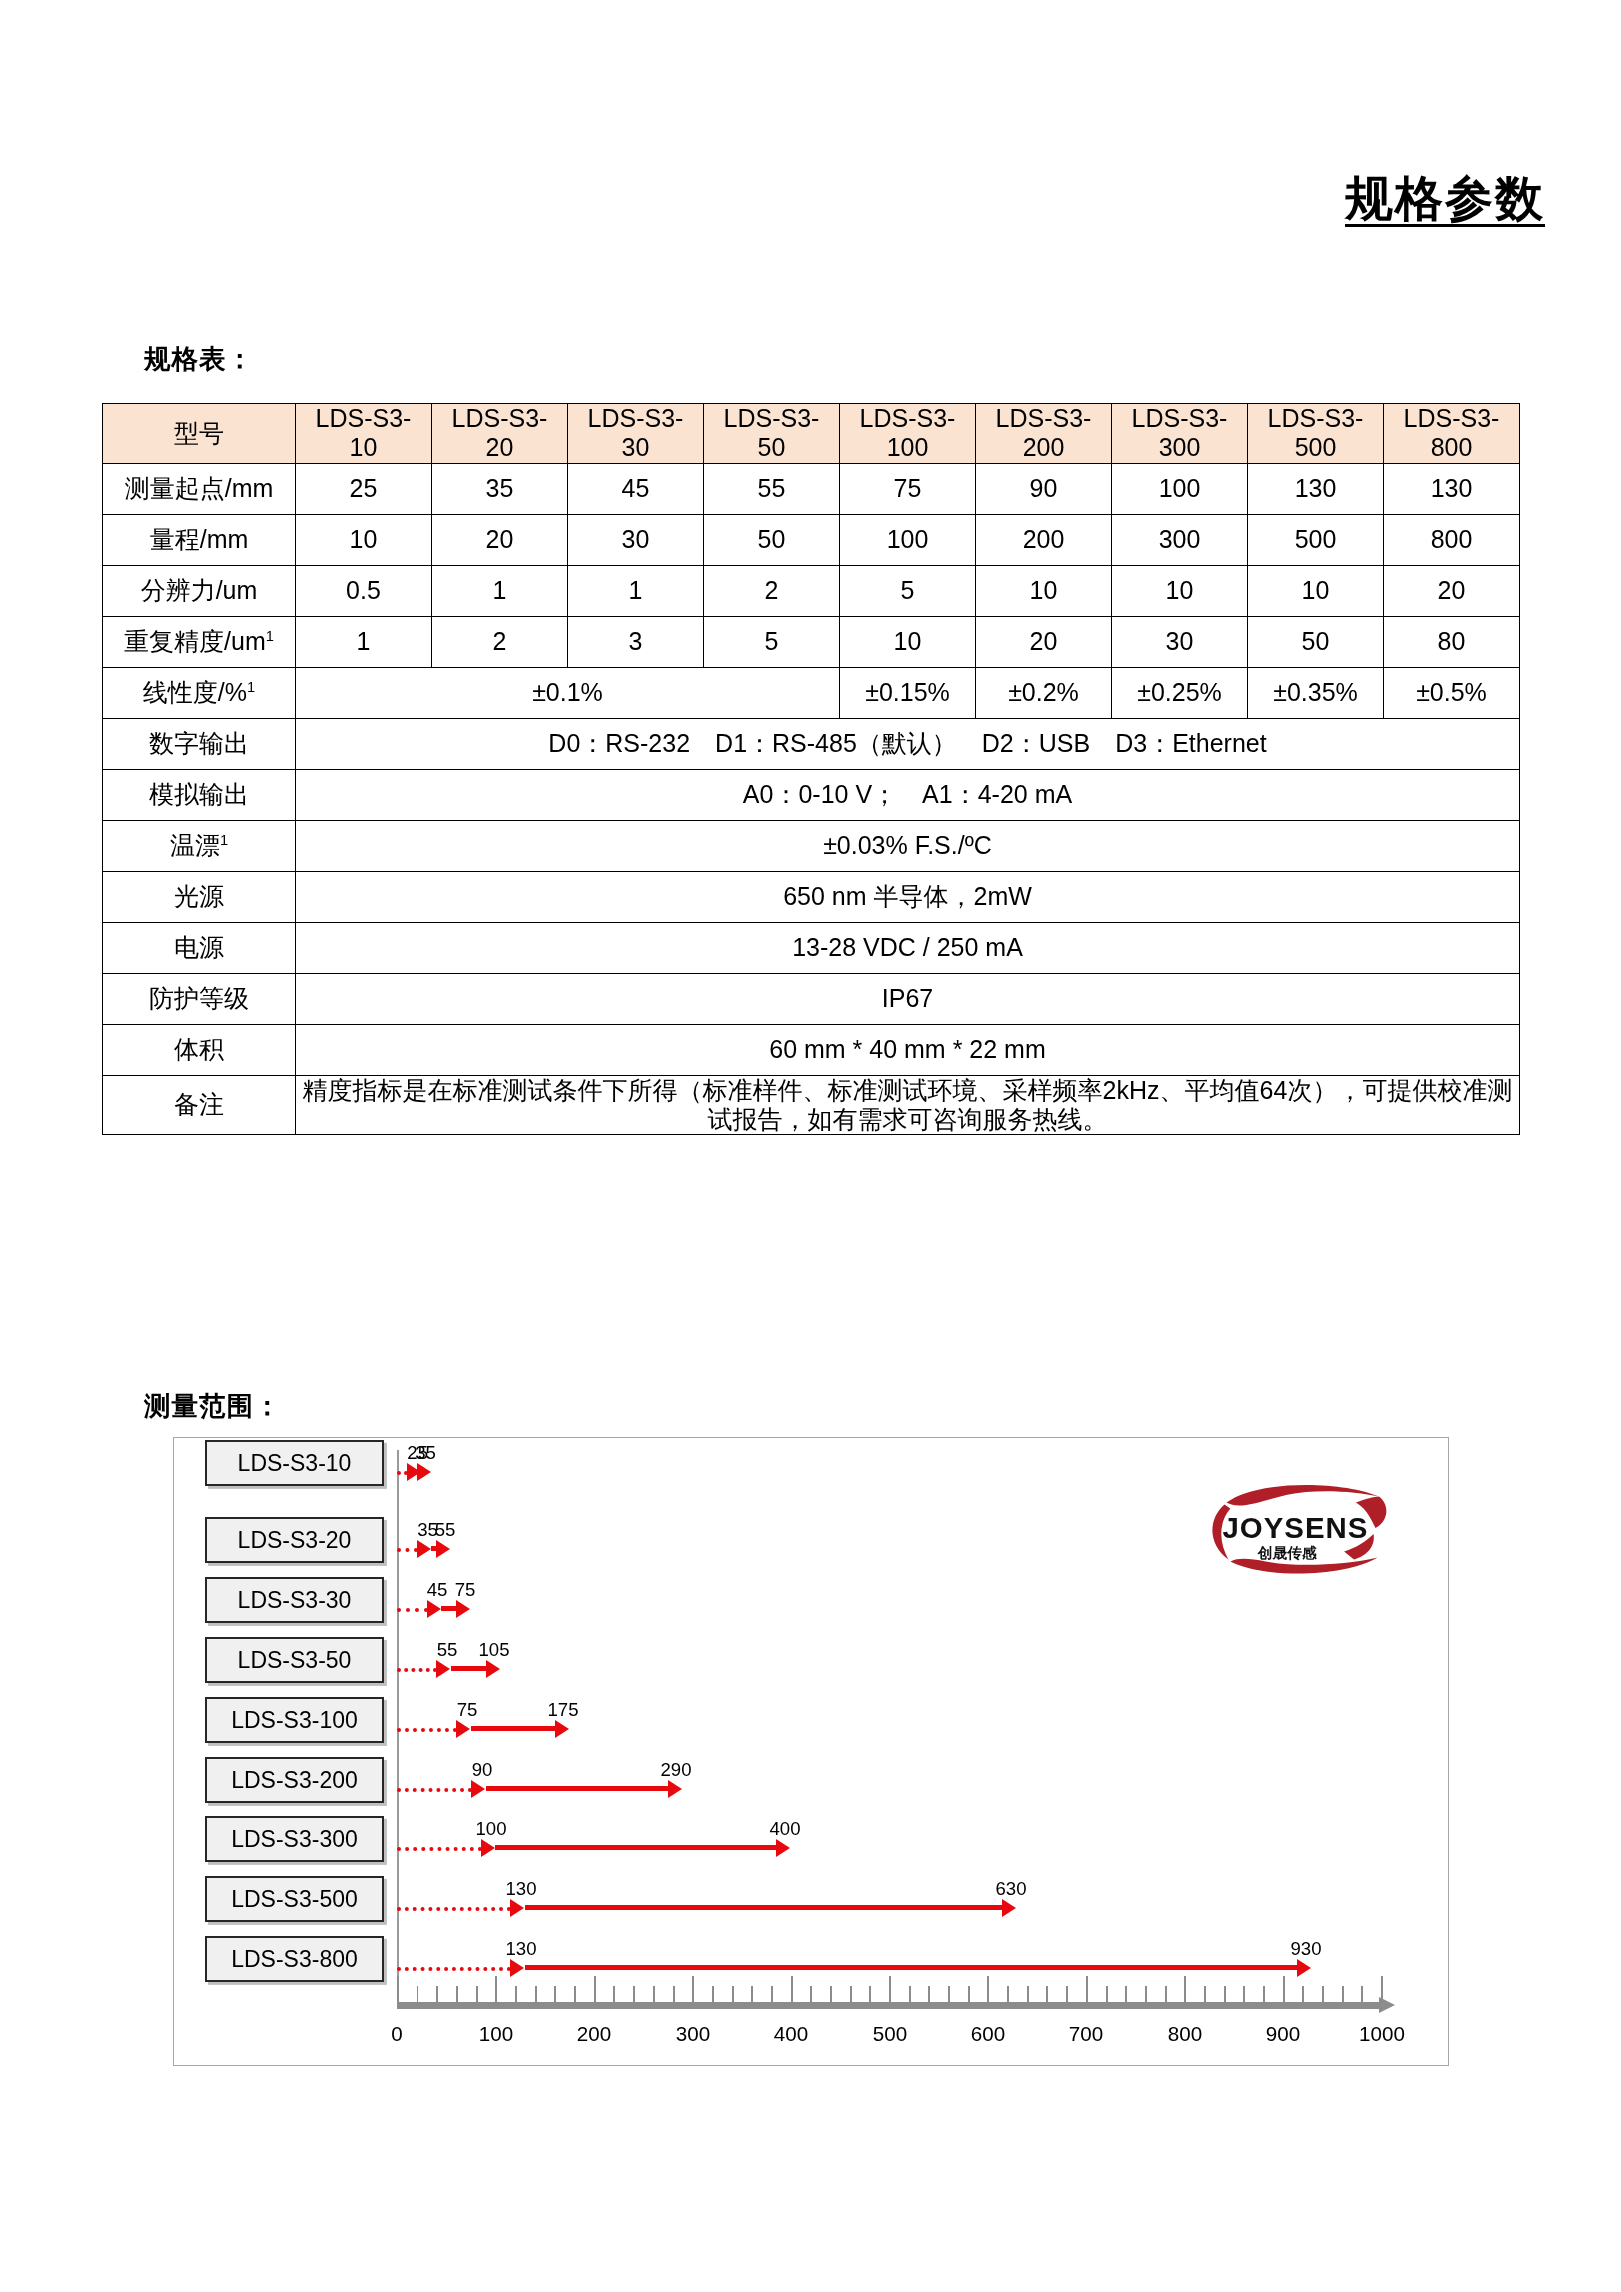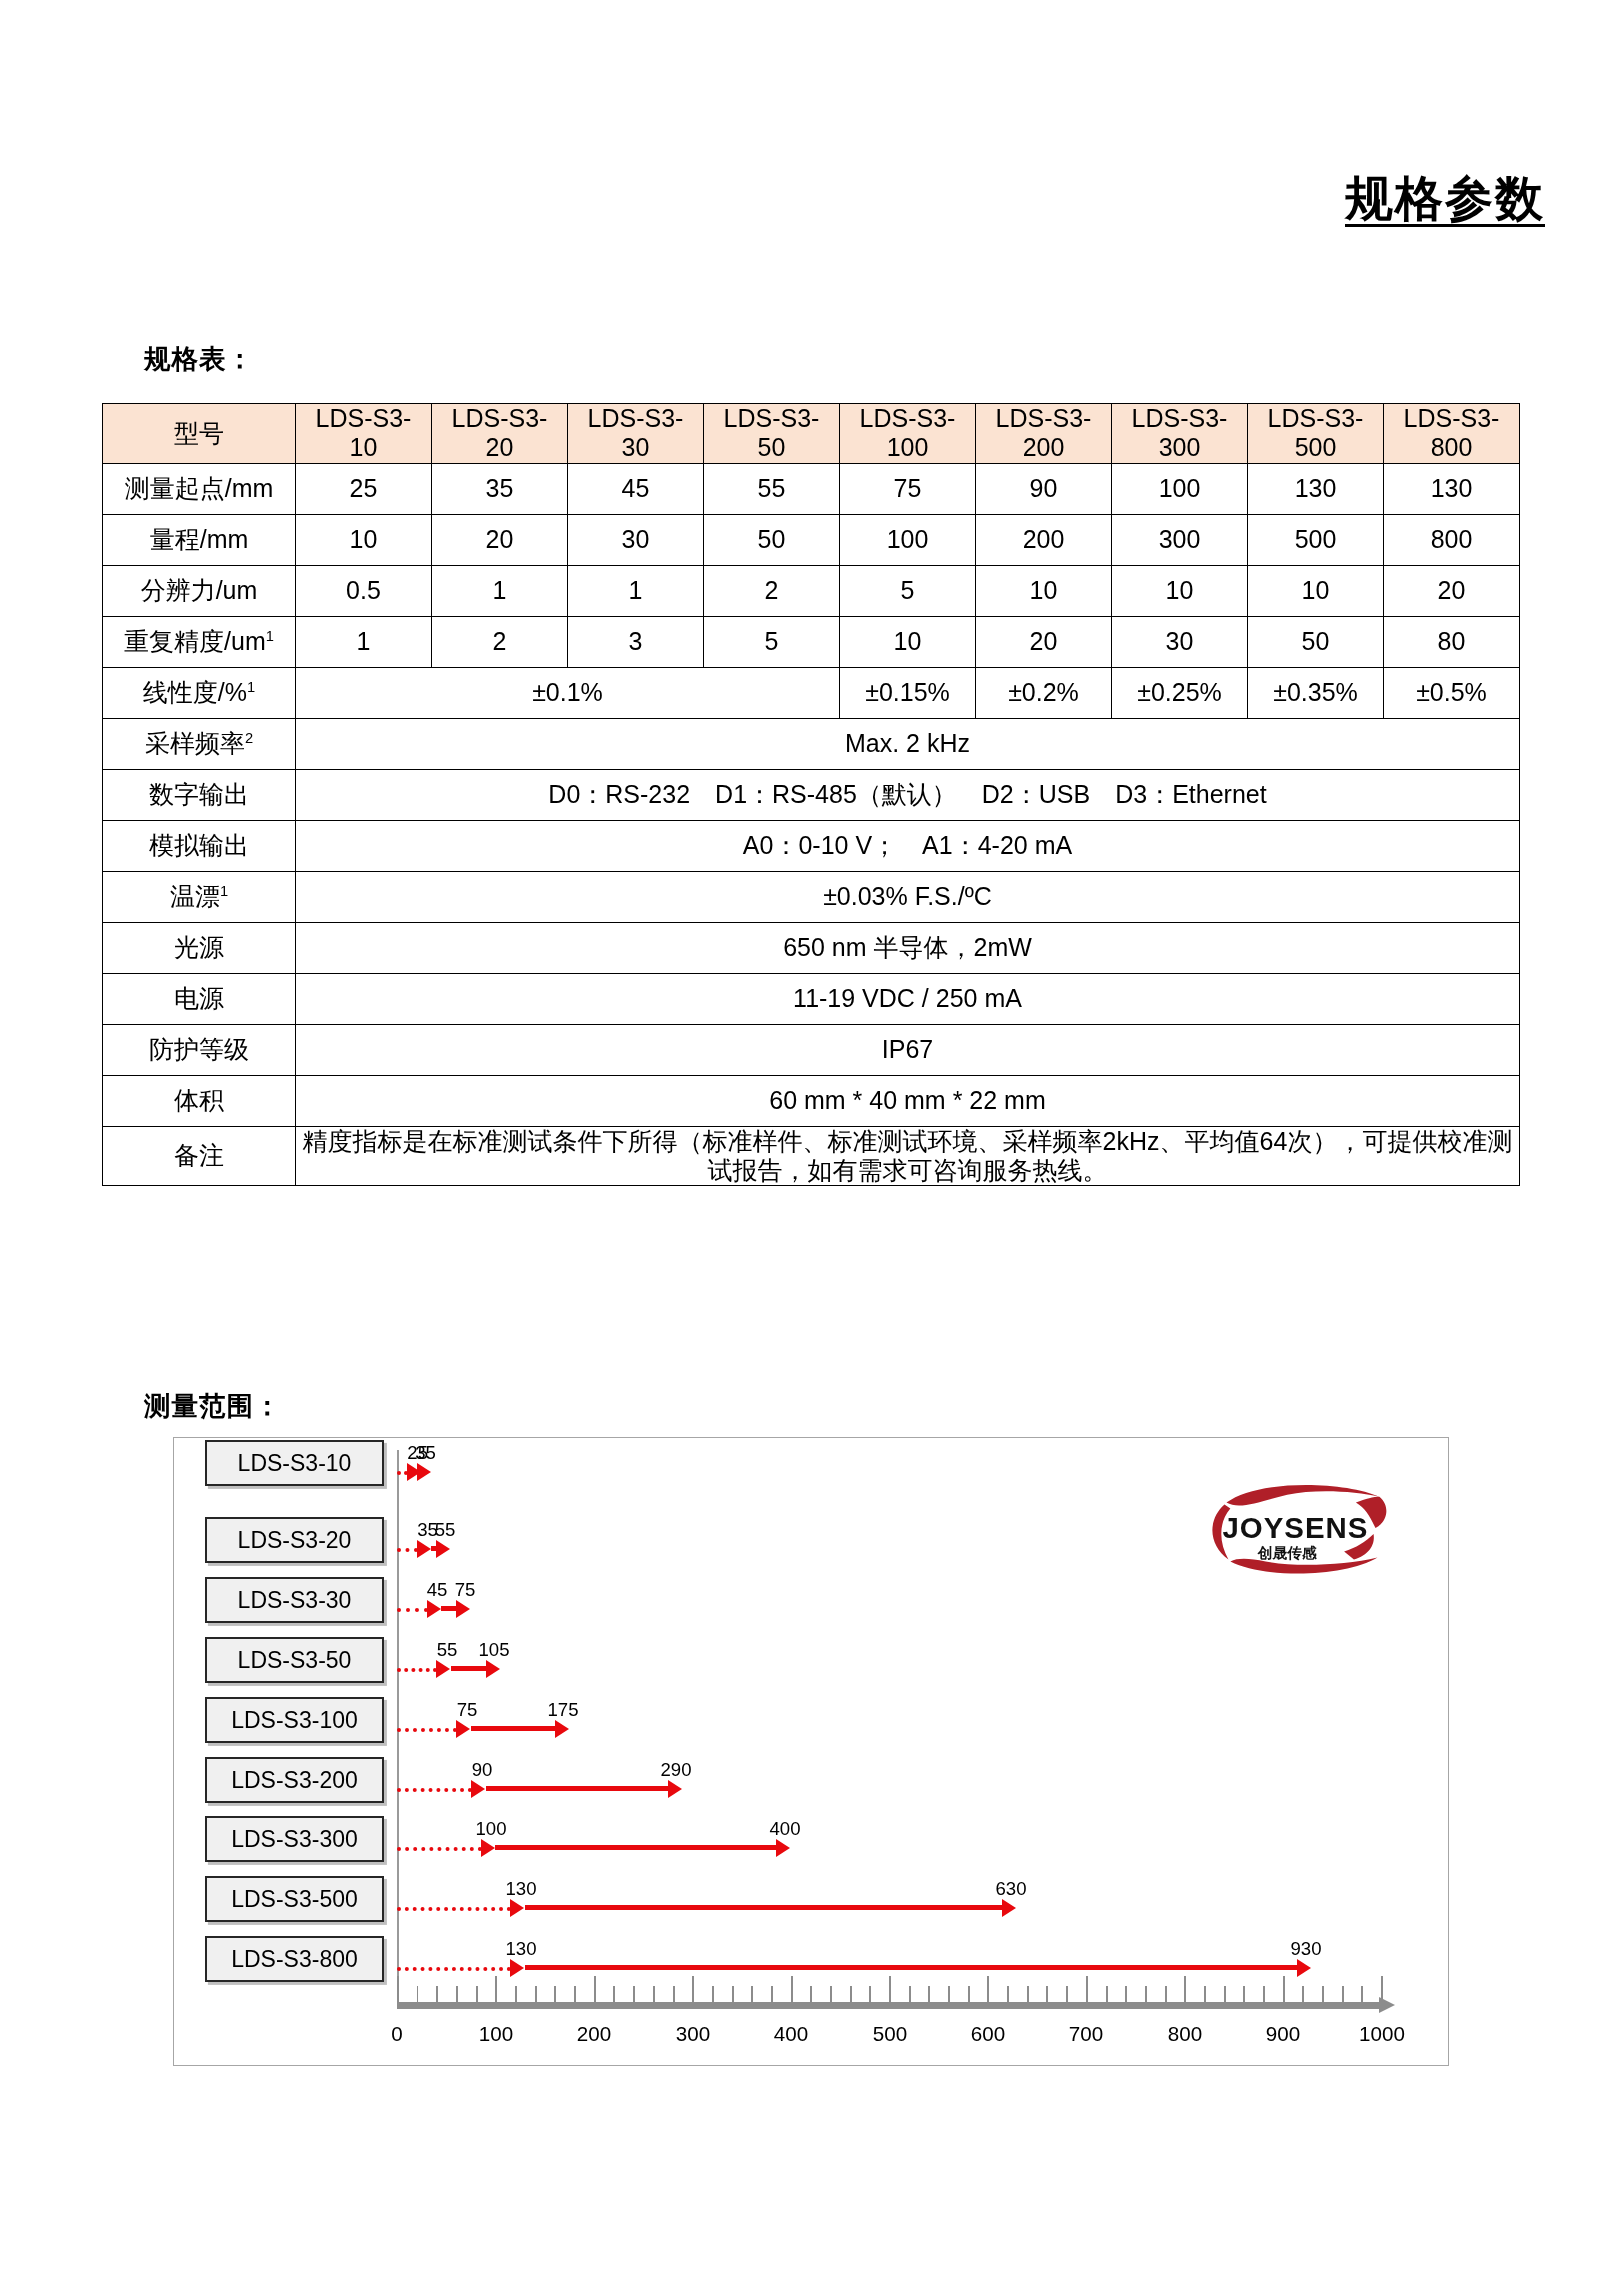--- a/index.html
+++ b/index.html
@@ -280,42 +280,38 @@
           <tr>
             <td class="lbl">线性度/%<span class="sup">1</span></td>
             <td colspan="4">±0.1%</td>
             <td>±0.15%</td>
             <td>±0.2%</td>
             <td>±0.25%</td>
             <td>±0.35%</td>
             <td>±0.5%</td>
           </tr>
           <tr>
-            <td class="lbl tall">采样频率<span class="sup">2</span></td>
-            <td class="tall" colspan="9">Max. 2 kHz</td>
-          </tr>
-          <tr>
             <td class="lbl tall">数字输出</td>
             <td class="tall" colspan="9">D0：RS-232　D1：RS-485（默认）　D2：USB　D3：Ethernet</td>
           </tr>
           <tr>
             <td class="lbl tall">模拟输出</td>
             <td class="tall" colspan="9">A0：0-10 V；　A1：4-20 mA</td>
           </tr>
           <tr>
             <td class="lbl tall">温漂<span class="sup">1</span></td>
             <td class="tall" colspan="9">±0.03% F.S./ºC</td>
           </tr>
           <tr>
             <td class="lbl tall">光源</td>
             <td class="tall" colspan="9">650 nm 半导体，2mW</td>
           </tr>
           <tr>
             <td class="lbl tall">电源</td>
-            <td class="tall" colspan="9">11-19 VDC / 250 mA</td>
+            <td class="tall" colspan="9">13-28 VDC / 250 mA</td>
           </tr>
           <tr>
             <td class="lbl tall">防护等级</td>
             <td class="tall" colspan="9">IP67</td>
           </tr>
           <tr>
             <td class="lbl tall">体积</td>
             <td class="tall" colspan="9">60 mm * 40 mm * 22 mm</td>
           </tr>
           <tr>

